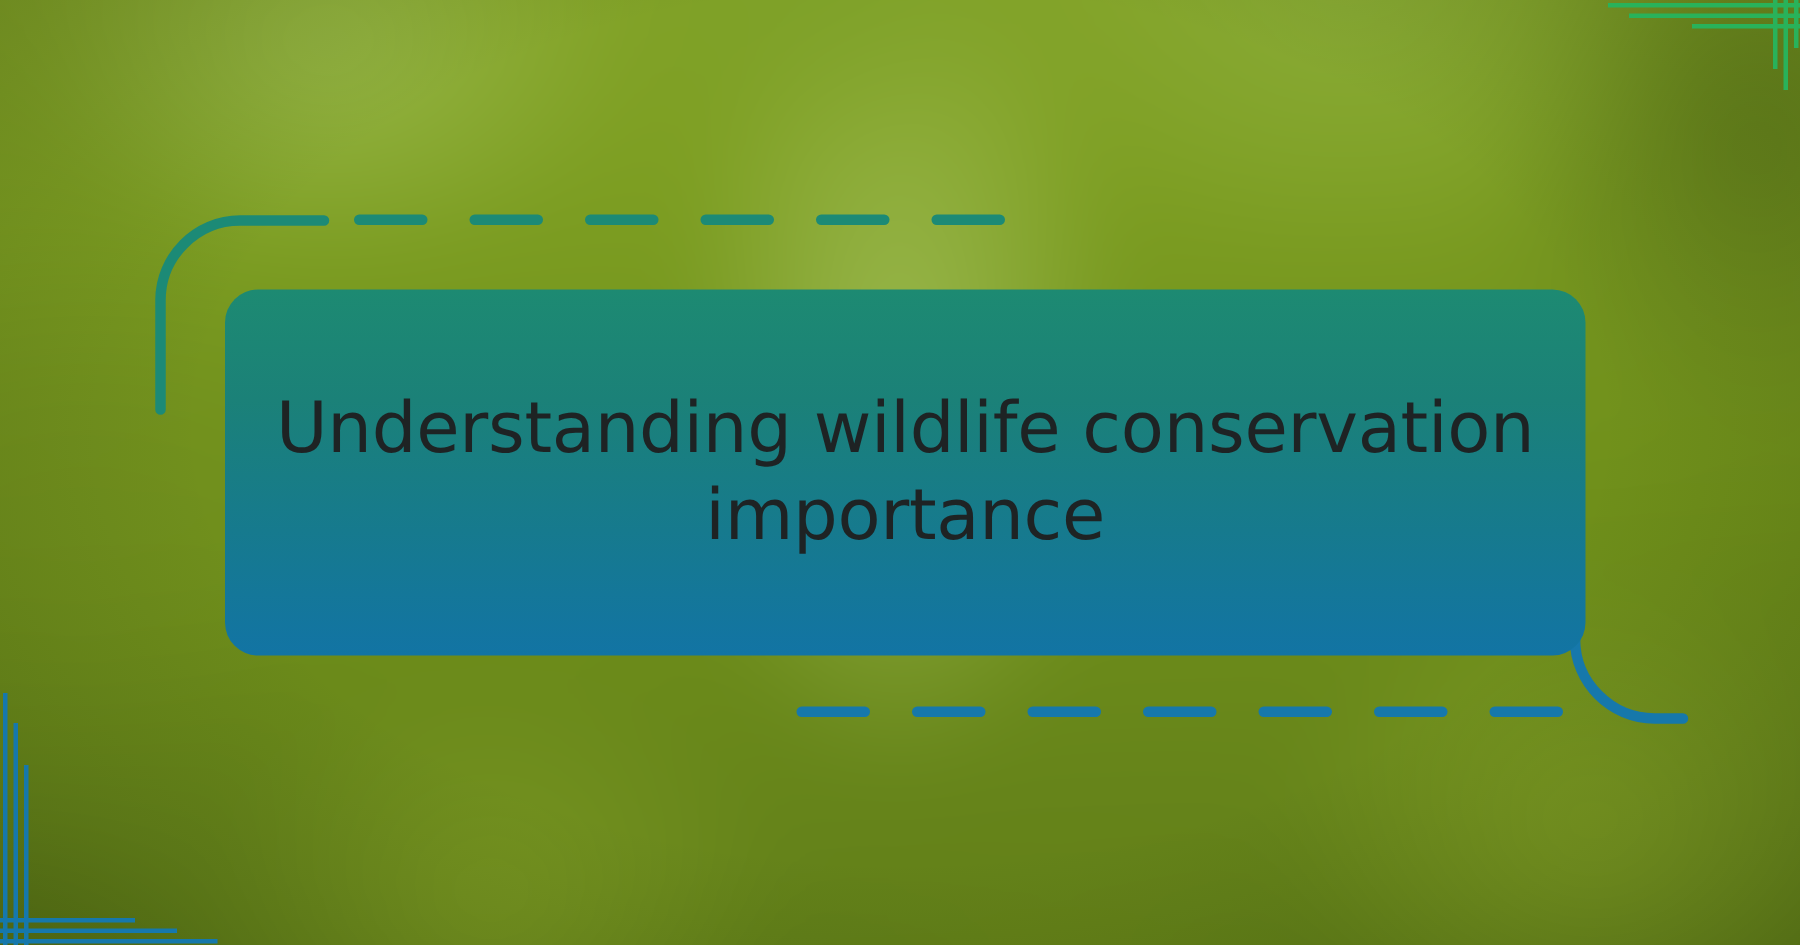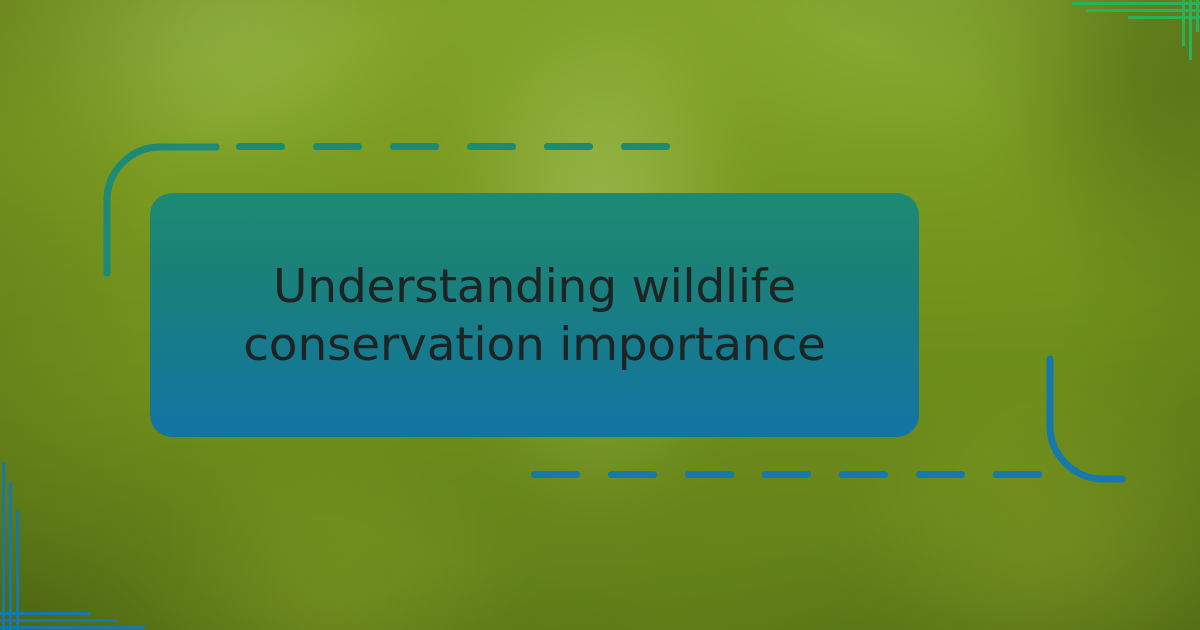--- a/index.html
+++ b/index.html
@@ -56,21 +56,21 @@
   }
 
   
   .bracket { position:absolute; }
   .bracket svg { display:block; }
 
   
   .title-card {
     position:absolute;
     left:150px; top:193px;
-    width:769px; height:244px;
+    width:907px; height:244px;
     border-radius:22px;
     background:linear-gradient(180deg, #1d8a72 0%, #1b8178 30%, #167a8e 66%, #1274a4 100%);
     display:flex;
     align-items:center;
     justify-content:center;
     padding:0 26px;
   }
   .title-text {
     font-family:"DejaVu Sans", sans-serif;
     font-size:47px;

